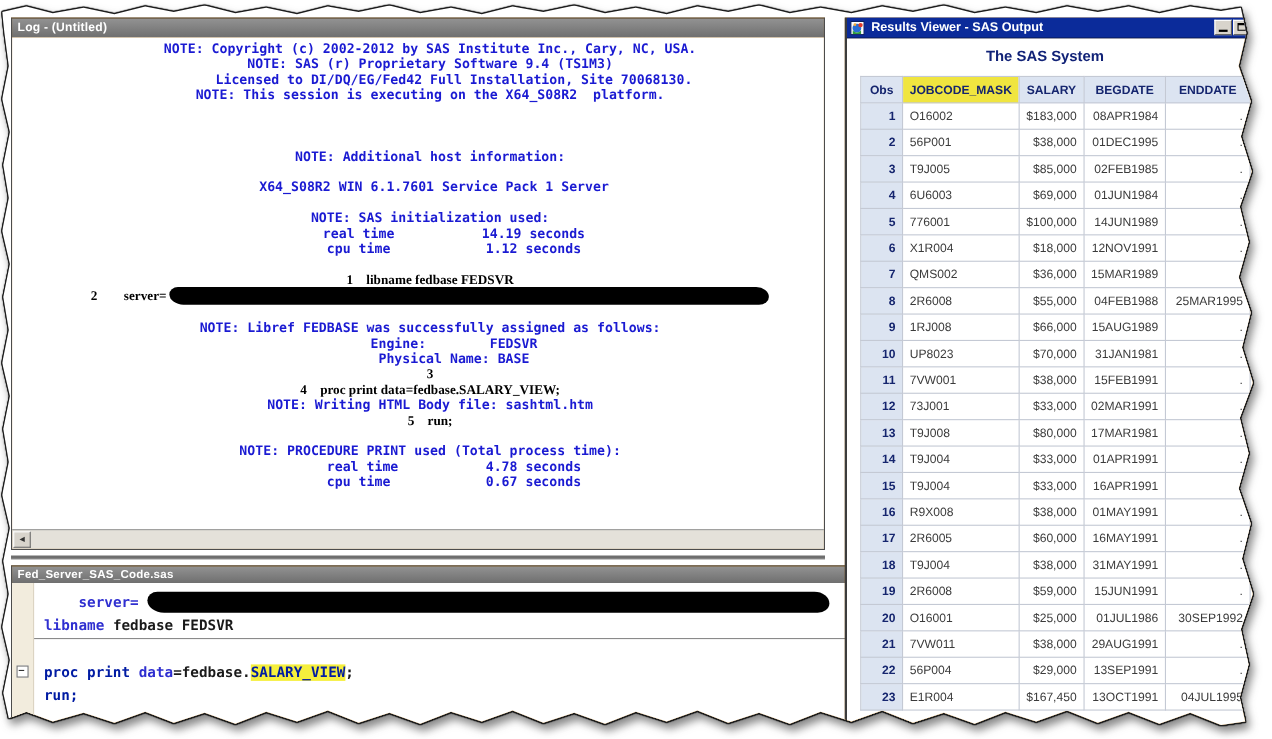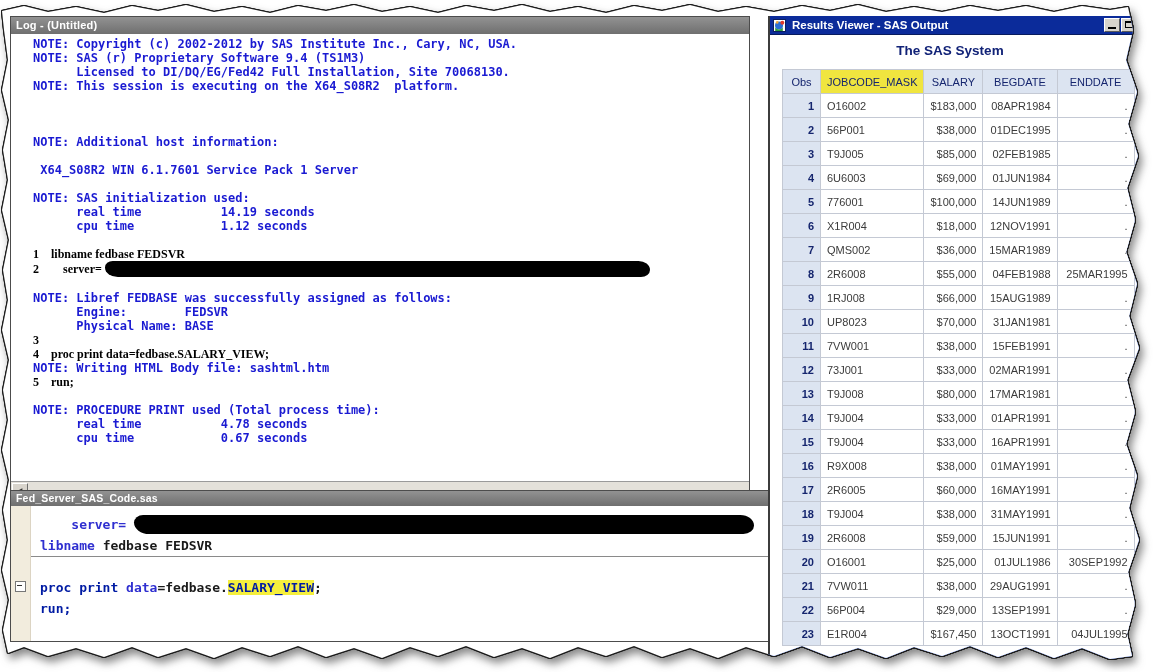--- a/index.html
+++ b/index.html
@@ -8,78 +8,78 @@
     filter: drop-shadow(0 1px 0 #1d1d1d) drop-shadow(0 -1px 0 #1d1d1d)
             drop-shadow(1px 0 0 #1d1d1d) drop-shadow(-1px 0 0 #1d1d1d)
             drop-shadow(3px 5px 4px rgba(40,40,40,.55));}
   .page{position:absolute;inset:0;background:#ffffff;overflow:hidden;
     clip-path: polygon(2px 11px,24px 6px,48px 12px,76px 7px,104px 13px,132px 6px,158px 11px,186px 5px,214px 12px,242px 7px,270px 13px,298px 6px,326px 11px,354px 5px,382px 12px,410px 7px,438px 13px,466px 6px,494px 11px,522px 5px,550px 12px,578px 7px,606px 13px,634px 6px,662px 11px,690px 5px,718px 12px,746px 7px,774px 12px,802px 6px,830px 11px,858px 5px,886px 12px,914px 7px,942px 12px,970px 6px,998px 11px,1026px 6px,1054px 12px,1082px 6px,1110px 10px,1128px 7px,
     1133px 30px,1126px 60px,1137px 92px,1128px 124px,1138px 156px,1127px 188px,1135px 220px,1126px 252px,1137px 284px,1129px 316px,1139px 348px,1127px 380px,1135px 412px,1126px 444px,1137px 476px,1129px 508px,1139px 540px,1128px 572px,1135px 604px,1127px 634px,1132px 656px,
     1110px 659px,1082px 648px,1054px 658px,1026px 647px,998px 657px,970px 646px,942px 656px,914px 647px,886px 658px,858px 648px,830px 657px,802px 646px,774px 656px,746px 647px,718px 658px,690px 648px,662px 657px,634px 646px,606px 656px,578px 647px,550px 658px,522px 648px,494px 657px,466px 646px,438px 656px,410px 647px,382px 658px,354px 648px,326px 657px,298px 646px,270px 656px,242px 647px,214px 658px,186px 648px,158px 657px,132px 647px,104px 657px,76px 648px,48px 656px,24px 647px,8px 653px,
     3px 630px,9px 600px,2px 570px,8px 540px,3px 510px,9px 480px,2px 450px,8px 420px,3px 390px,9px 360px,2px 330px,8px 300px,3px 270px,9px 240px,2px 210px,8px 180px,3px 150px,9px 120px,2px 90px,8px 60px,4px 30px);}
 
   
-  .win{position:absolute;background:#1d4ed8;border:1px solid #4c4c4c;box-sizing:border-box;}
+  .win{position:absolute;background:#a16207;border:1px solid #4c4c4c;box-sizing:border-box;}
   .titlebar-gray{height:17px;background:linear-gradient(#929292,#6f6f6f);color:#fff;
     font-size:11px;font-weight:bold;padding:2px 0 0 5px;box-sizing:border-box;
     letter-spacing:.2px;}
   .titlebar-blue{position:relative;height:19px;background:#0b2b9a;border-bottom:1px solid #071b5e;
     color:#fff;font-size:11.5px;font-weight:bold;display:flex;align-items:center;box-sizing:border-box;}
   .titlebar-blue .ttl{padding-left:3px;}
   .win-btn{position:absolute;top:2px;width:16px;height:14px;background:#d8d4cc;
     border:1px solid;border-color:#ffffff #5a5a5a #5a5a5a #ffffff;box-sizing:border-box;}
   .btn-min{right:36px;}
   .btn-max{right:19px;}
   .glyph-min{position:absolute;left:3px;bottom:2px;width:8px;height:2px;background:#000;}
   .glyph-max{position:absolute;left:3px;top:2px;width:8px;height:7px;border:1px solid #000;border-top-width:2px;box-sizing:border-box;}
   .app-icon{width:13px;height:13px;margin:0 3px 0 3px;flex:0 0 auto;}
 
   
   #log-win{left:10px;top:16px;width:740px;height:484px;}
-  #log-body{position:absolute;left:0;right:0;top:17px;bottom:17px;overflow:hidden;background:#fff;}
+  #log-body{position:absolute;left:0;right:0;top:17px;bottom:17px;overflow:hidden;background:#fff;text-align:center;}
   #log-text{padding:3px 0 0 22px;}
   .log-line{white-space:pre;font-family:"DejaVu Sans Mono",monospace;font-size:12px;line-height:14px;font-weight:bold;}
   .log-line.note{color:#1a1ad2;}
   .log-line.src{color:#000;font-family:Liberation Serif, serif;}
   .log-line.blank{color:#000;}
   #log-scrollbar{position:absolute;left:0;right:0;bottom:0;height:17px;background:#e4e1da;border-top:1px solid #9a9a9a;}
   .sb-btn{position:absolute;left:1px;top:1px;width:16px;height:15px;background:#d8d4cc;
     border:1px solid;border-color:#ffffff #6d6d6d #6d6d6d #ffffff;box-sizing:border-box;
     font-size:8px;color:#333;text-align:center;line-height:13px;}
 
   
   .redact{display:inline-block;background:#000;height:16px;vertical-align:-4px;
     border-radius:12px 18px 14px 20px / 10px 14px 11px 15px;}
   .ed-redact{height:19px;vertical-align:-5px;}
 
   
   #win-sep{position:absolute;left:10px;top:505px;width:740px;height:3px;background:#6e6e6e;border-bottom:1px solid #cfcfcf;}
 
   
-  #editor-win{left:10px;top:490px;width:857px;height:152px;}
+  #editor-win{left:10px;top:514px;width:857px;height:152px;}
   #editor-body{position:absolute;left:0;right:0;top:15px;bottom:0;background:#fff;}
   #editor-win .titlebar-gray{height:15px;font-size:10.5px;padding-top:1px;}
   .editor-margin{position:absolute;left:0;top:0;bottom:0;width:19px;background:#f2ecdd;border-right:1px solid #dcd4c3;}
   #editor-code{position:absolute;left:29px;top:8px;right:2px;}
   .ed-line{white-space:pre;font-family:"DejaVu Sans Mono",monospace;font-size:13px;line-height:21px;font-weight:bold;color:#1a1a1a;}
   .tok-plain{color:#1a1a1a;}
   .tok-kw{color:#2f2fd0;}
   .tok-proc{color:#001ba3;}
   .tok-hl{color:#001ba3;background:#f5ef3d;}
   .editor-divider{position:absolute;left:20px;right:0;top:50px;height:1px;background:#8a8a8a;}
   .collapse-box{position:absolute;left:4px;top:75px;width:9px;height:9px;background:#fff;border:1px solid #777;box-sizing:content-box;}
   .collapse-box::after{content:"";position:absolute;left:1px;top:3px;width:5px;height:1px;background:#333;}
 
   
   #results-win{left:768px;top:16px;width:388px;height:656px;border:none;border-left:2px solid #3c3c3c;}
   #results-body{position:absolute;left:0;right:0;top:19px;bottom:0;background:#fff;padding-top:5px;}
   .sas-title{width:336px;margin-left:12px;text-align:center;color:#112277;font-size:13.5px;font-weight:bold;padding-top:3px;}
   table.sas{border-collapse:collapse;margin:11px 0 0 12px;font-size:11px;}
   table.sas th,table.sas td{border:1px solid #c4c9d4;height:24px;padding:0 6px;box-sizing:border-box;}
-  table.sas th{background:#dce4f1;color:#15256e;font-weight:normal;text-align:center;}
+  table.sas th{background:#dce4f1;color:#15256e;font-weight:bold;text-align:center;}
   table.sas th.hl{background:#f0e53f;}
   table.sas td{color:#3b3b3b;background:#fff;}
   table.sas td:first-child{background:#dce4f1;color:#15256e;font-weight:bold;text-align:right;}
   table.sas td:nth-child(2){text-align:left;}
   table.sas td:nth-child(3),table.sas td:nth-child(4),table.sas td:nth-child(5){text-align:right;}
 </style>
 </head>
 <body>
 
 <div class="stage">

